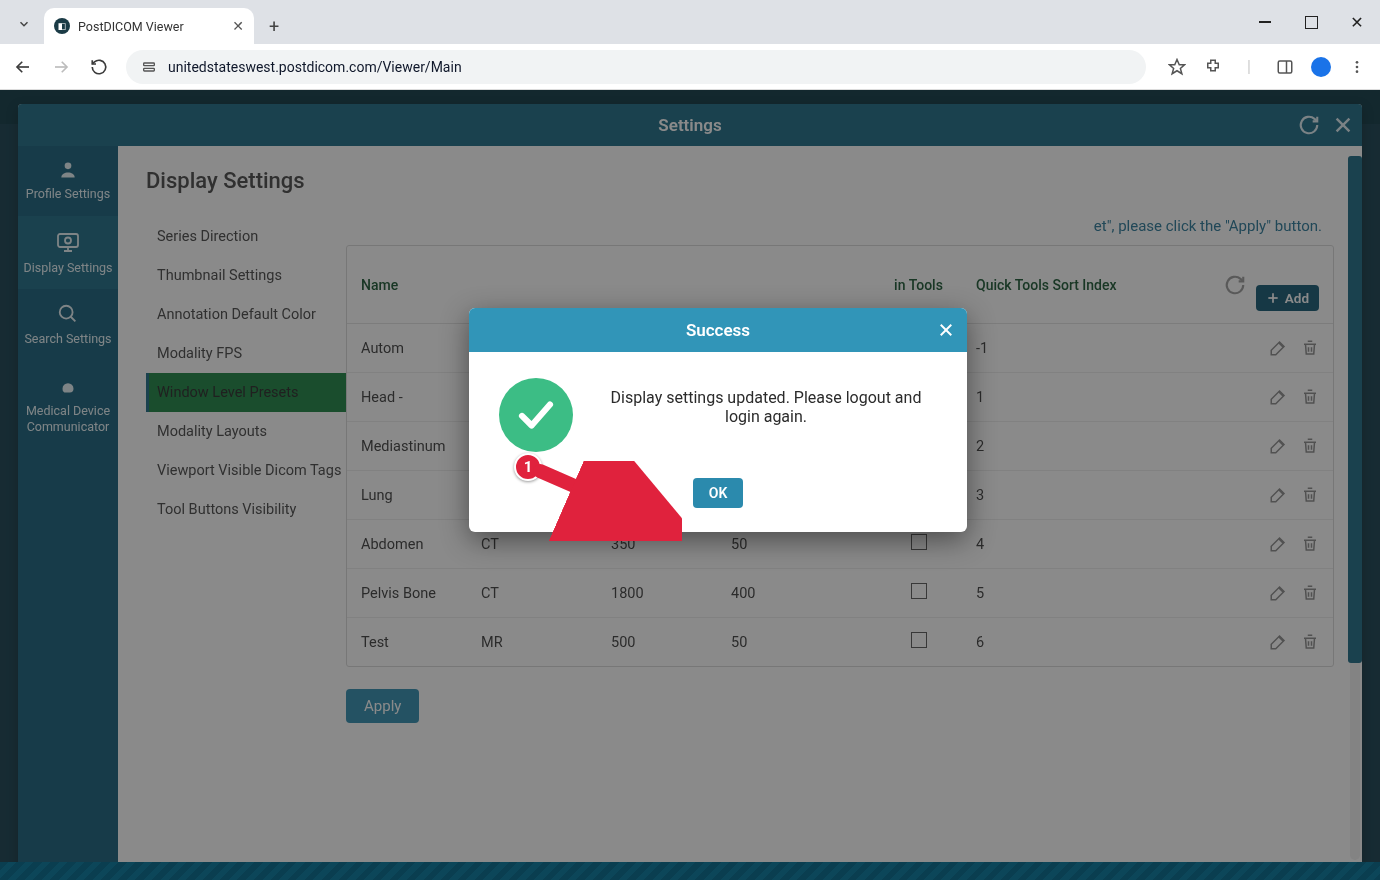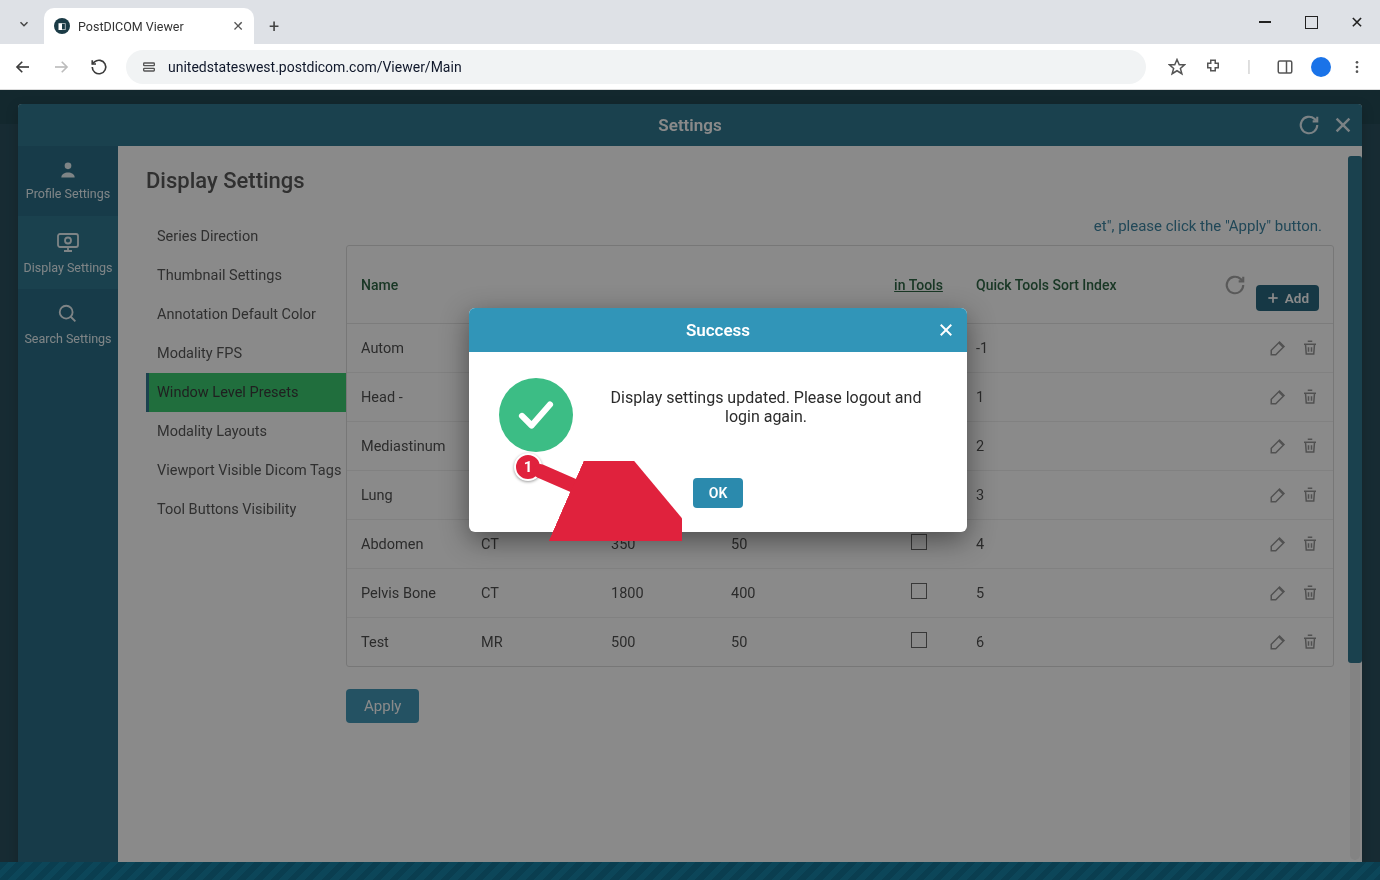--- a/index.html
+++ b/index.html
@@ -51,36 +51,36 @@
   .vnav .item .lbl{line-height:1.25;}
 
   
   .content{ flex:1; background:#fff; overflow:hidden; position:relative;}
   .content-inner{ padding:22px 28px 0; height:100%; overflow:hidden;}
   .page-title{ font-size:22px; color:#444; font-weight:500; margin-bottom:24px;}
 
   .subrow{ display:flex; height:calc(100% - 60px);}
   .subnav{ width:200px; flex-shrink:0;}
   .subnav .sitem{ padding:11px 4px 11px 8px; font-size:14.5px; color:#444; cursor:pointer; border-left:3px solid transparent;}
-  .subnav .sitem.active{ border-left-color:#156682; color:#222; background:#22c55e;}
+  .subnav .sitem.active{ border-left-color:#156682; color:#222; background:#15803d;}
   
   .panel{ flex:1; display:flex; flex-direction:column; overflow:hidden;}
   .hint{ text-align:right; font-size:15px; color:#257596; padding-right:12px; margin-bottom:10px;}
   
   .tablewrap{ border:1px solid #d8d8d8; border-radius:3px; overflow:hidden;}
   .thead{ display:flex; align-items:center; padding:12px 14px; border-bottom:1px solid #e2e2e2;}
   .thead .th{ color:#14532d; font-size:14px; font-weight:500;}
   .thead .actions{margin-left:auto;display:flex;gap:10px;align-items:center;}
   .addbtn{ background:#0e5570; color:#fff; border-radius:4px; padding:5px 10px; font-size:13.5px; font-weight:600; display:flex;align-items:center;gap:5px;margin-top:27px;}
   .refresh{color:#888;}
   .col-name{width:120px;}
   .col-mod{width:130px;}
   .col-w{width:120px;}
   .col-c{width:130px;}
-  .col-qt{width:115px;text-align:center;text-decoration:underline;}
+  .col-qt{width:115px;text-align:center;}
   .col-si{width:150px;}
 
   .trow{ display:flex; align-items:center; padding:14px 14px; border-bottom:1px solid #ececec; color:#3a3a3a; font-size:14.5px;}
   .trow:last-child{border-bottom:none;}
   .trow .cell{ }
   .trow .cb{width:16px;height:16px;border:1.6px solid #555;display:inline-block;}
   .row-actions{display:flex;gap:14px;color:#888;margin-left:auto;}
   
   .applybar{ padding:22px 0;}
   .applybtn{ background:#2b8aad; color:#fff; padding:8px 18px; border-radius:4px; display:inline-block; font-size:15px;}
@@ -234,20 +234,26 @@
                 <circle cx="12" cy="10.5" r="3"></circle>
               </svg>
             <div class="lbl">Display Settings</div>
           </div>
           <div class="item">
             <svg class="icon" width="22" height="22" viewBox="0 0 24 24" fill="none" stroke="#e7f3f7" stroke-width="2">
                 <circle cx="10" cy="10" r="7"></circle>
                 <line x1="20" y1="20" x2="15" y2="15"></line>
               </svg>
             <div class="lbl">Search Settings</div>
+          </div>
+          <div class="item">
+            <svg class="icon" width="22" height="22" viewBox="0 0 24 24" fill="#e7f3f7">
+                <path d="M6 15a6 6 0 1 1 12 0 4 4 0 0 1-4 4H8a4 4 0 0 1-2-4z"></path>
+              </svg>
+            <div class="lbl">Medical Device Communicator</div>
           </div>
         </div>
 
         <div class="content">
           <div class="content-inner">
             <div class="page-title">Display Settings</div>
             <div class="subrow">
               <div class="subnav">
                 <div class="sitem">Series Direction</div>
                 <div class="sitem">Thumbnail Settings</div>

